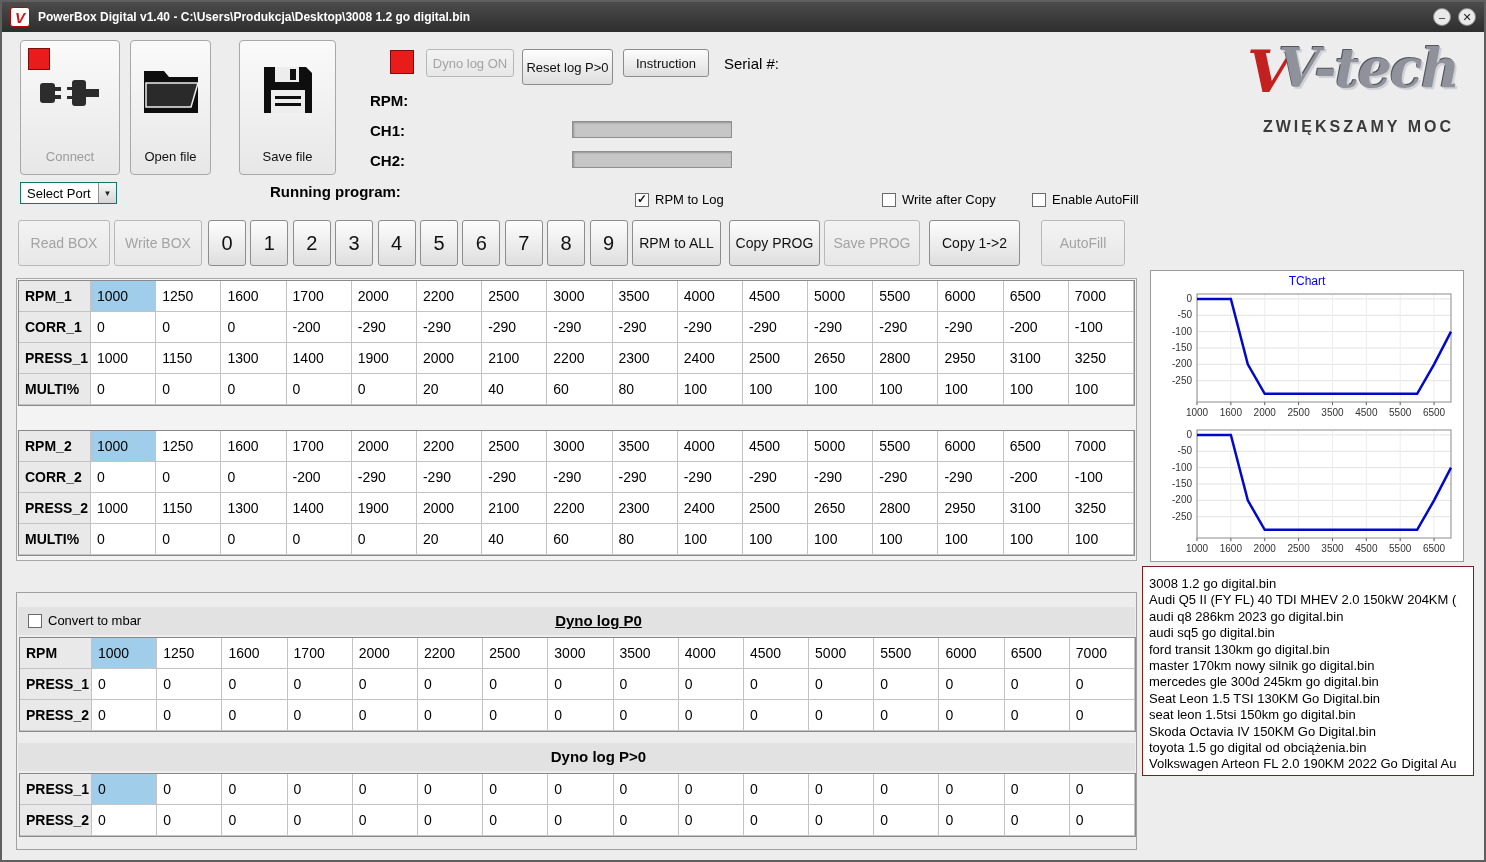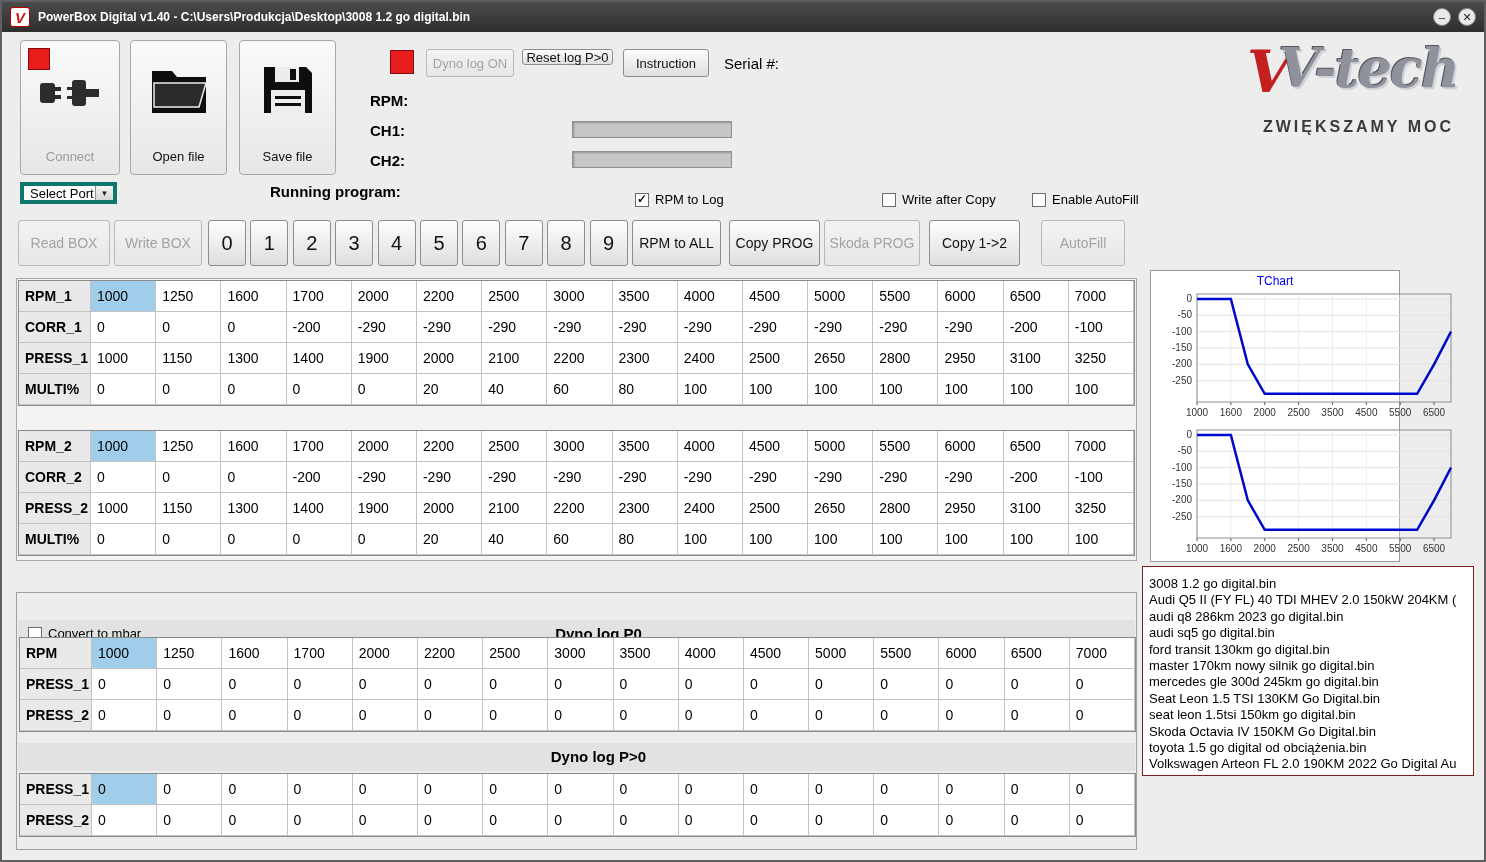--- a/index.html
+++ b/index.html
@@ -33,21 +33,21 @@
   .btn.disabled { color:#a3a3a3; border-color:#b8b8b8; background:linear-gradient(#f3f3f3,#e7e7e7); }
   .digit { width:38px; font-size:20px; position:static; }
   #digits { position:absolute; left:206px; top:218px; height:46px; display:flex; gap:4.4px; }
 
   .ledbox { position:absolute; width:24px; height:24px; background:var(--accent_red,#e91c1c); border:1px solid #7d0d0d; }
 
   .hudlabel { position:absolute; font-size:15px; font-weight:bold; color:#000; }
   .pbar { position:absolute; width:160px; height:17px; background:#c6c6c6; border:1px solid #909090;
     box-shadow:inset 1px 1px 2px rgba(0,0,0,.25); }
 
-  .select { position:absolute; height:22px; background:#fff; border:4px solid #0f766e; display:flex;
+  .select { position:absolute; height:22px; background:#fff; border:1px solid #0f766e; display:flex;
     align-items:center; font-size:13px; color:#000; }
   .select span:first-child { padding-left:6px; flex:1; }
   .select-arrow { width:18px; height:100%; background:linear-gradient(#f6f6f6,#d6d6d6); border-left:1px solid #909090;
     font-size:8px; display:flex; align-items:center; justify-content:center; color:#222; }
 
   .cbrow { position:absolute; display:flex; align-items:center; gap:6px; font-size:13px; color:#000; }
   .cb { width:14px; height:14px; background:#fff; border:1px solid #6a6a6a; display:inline-flex;
     align-items:center; justify-content:center; font-size:12px; font-weight:bold; color:#111; flex:0 0 auto; }
   .cb.on::after { content:"✓"; margin-top:-2px; }
 
@@ -75,21 +75,21 @@
   .tab { height:24px; padding:0 15px; background:linear-gradient(#f2f2f2,#d9d9d9); border:1px solid #8f8f8f;
     border-bottom:none; border-radius:4px 4px 0 0; font-size:13px; display:flex; align-items:center;
     margin-right:2px; color:#1a1a1a; }
   .tab.active { background:#f4f4f4; height:27px; position:relative; z-index:3; }
 
   .panel { position:absolute; left:14px; top:590px; width:1121px; height:258px; border:1px solid #a0a0a0; }
   .band { position:absolute; left:1px; right:1px; height:28px; background:#e2e2e2; }
   .band-title { text-align:center; line-height:28px; font-weight:bold; font-size:15px; color:#000;padding-left:44px; }
 
   
-  .chart-panel { position:absolute; left:1148px; top:268px; width:250px; height:292px; background:#fff;
+  .chart-panel { position:absolute; left:1148px; top:268px; width:314px; height:292px; background:#fff;
     border:1px solid #9a9a9a; }
   .chart-title { text-align:center; font-size:12px; color:var(--chart_title,#0000ff); padding-top:3px; }
   .subchart { position:absolute; left:4px; width:304px; height:134px; }
   #chart1 { top:17px; } #chart2 { top:153px; }
 
   
   .filelist { position:absolute; left:1140px; top:564px; width:332px; height:210px; background:#fff;
     border:1px solid #7f1d1d; padding:9px 0; overflow:hidden; }
   .file-item { font-size:13px; line-height:16.4px; padding:0 6px; white-space:nowrap; overflow:hidden; color:#000; }
 </style>
@@ -116,21 +116,21 @@
         <rect x="17" y="22" width="6" height="4" fill="#2c2c2c"></rect>
         <rect x="29" y="14" width="5" height="3" fill="#2c2c2c"></rect>
         <rect x="29" y="23" width="5" height="3" fill="#2c2c2c"></rect>
         <rect x="34" y="7" width="14" height="26" rx="3" fill="#2c2c2c"></rect>
         <rect x="48" y="16" width="13" height="8" fill="#2c2c2c"></rect>
       </svg>
     </div>
     <div class="blabel gray">Connect</div>
   </div>
 
-  <div class="bigbtn" style="left:128px; top:38px; width:97px; height:135px;">
+  <div class="bigbtn" style="left:128px; top:38px; width:81px; height:135px;">
     <div class="icn2">
       <svg width="58" height="50" viewBox="0 0 58 50">
         <path d="M2 6 h20 l5 6 h29 v36 h-54 z" fill="#0e0e0e"></path>
         <path d="M4 18 h52 l-7 24 h-45 z" fill="#2a2a2a" stroke="#ededed" stroke-width="1.5"></path>
       </svg>
     </div>
     <div class="blabel">Open file</div>
   </div>
 
   <div class="bigbtn" style="left:237px; top:38px; width:97px; height:135px;padding-left:16px;">
@@ -142,21 +142,21 @@
         <rect x="9" y="25" width="34" height="23" fill="#ededed"></rect>
         <rect x="13" y="31" width="26" height="3" fill="#0e0e0e"></rect>
         <rect x="13" y="38" width="26" height="3" fill="#0e0e0e"></rect>
       </svg>
     </div>
     <div class="blabel">Save file</div>
   </div>
 
   <div class="ledbox" style="left:388px; top:48px;"></div>
   <div class="btn disabled" style="left:424px; top:47px; width:88px; height:28px;">Dyno log ON</div>
-  <div class="btn" style="left:520px; top:47px; width:91px; height:16px;">Reset log P&gt;0</div>
+  <div class="btn" style="left:520px; top:47px; width:91px; height:36px;">Reset log P&gt;0</div>
   <div class="btn" style="left:621px; top:47px; width:86px; height:28px;">Instruction</div>
   <div class="hudlabel" style="left:722px; top:53px; font-weight:normal;">Serial #:</div>
 
   <div class="hudlabel" style="left:368px; top:90px;">RPM:</div>
   <div class="hudlabel" style="left:368px; top:120px;">CH1:</div>
   <div class="hudlabel" style="left:368px; top:150px;">CH2:</div>
   <div class="pbar" style="left:570px; top:119px;"></div>
   <div class="pbar" style="left:570px; top:149px;"></div>
 
   <div class="hudlabel" style="left:268px; top:181px;">Running program:</div>
@@ -194,21 +194,21 @@
       <div class="btn digit">3</div>
       <div class="btn digit">4</div>
       <div class="btn digit">5</div>
       <div class="btn digit">6</div>
       <div class="btn digit">7</div>
       <div class="btn digit">8</div>
       <div class="btn digit">9</div>
     </div>
   <div class="btn" style="left:630px; top:218px; width:89px; height:46px; font-size:14px;">RPM to ALL</div>
   <div class="btn" style="left:727px; top:218px; width:91px; height:46px; font-size:14px;">Copy PROG</div>
-  <div class="btn disabled" style="left:822px; top:218px; width:96px; height:46px; font-size:14px;">Skoda PROG</div>
+  <div class="btn disabled" style="left:822px; top:218px; width:96px; height:46px; font-size:14px;">Save PROG</div>
   <div class="btn" style="left:927px; top:218px; width:91px; height:46px; font-size:14px;">Copy 1-&gt;2</div>
   <div class="btn disabled" style="left:1039px; top:218px; width:84px; height:46px; font-size:14px;">AutoFill</div>
 
   <div class="tgroup" style="left:14px; top:276px; width:1121px; height:283px;"></div>
   <div class="vtable" id="t-program1" style="left:16px; top:278px;">
       <div class="vcell vlabel">RPM_1</div>
       <div class="vcell vsel">1000</div>
       <div class="vcell">1250</div>
       <div class="vcell">1600</div>
       <div class="vcell">1700</div>
@@ -341,21 +341,21 @@
       <div class="vcell">100</div>
       <div class="vcell">100</div>
       <div class="vcell">100</div>
       <div class="vcell">100</div>
       <div class="vcell">100</div>
       <div class="vcell">100</div>
       <div class="vcell">100</div>
     </div>
 
   <div class="panel">
-    <div class="band" style="top:27px;text-decoration:underline;">
+    <div class="band" style="top:14px;text-decoration:underline;">
       <div class="cbrow" style="left:10px; top:6px;">
         <span class="cb"></span>
         <span>Convert to mbar</span>
       </div>
       <div class="band-title">Dyno log  P0</div>
     </div>
     <div class="vtable" id="t-dyno-p0" style="left:2px; top:44px;">
         <div class="vcell vlabel">RPM</div>
         <div class="vcell vsel">1000</div>
         <div class="vcell">1250</div>

